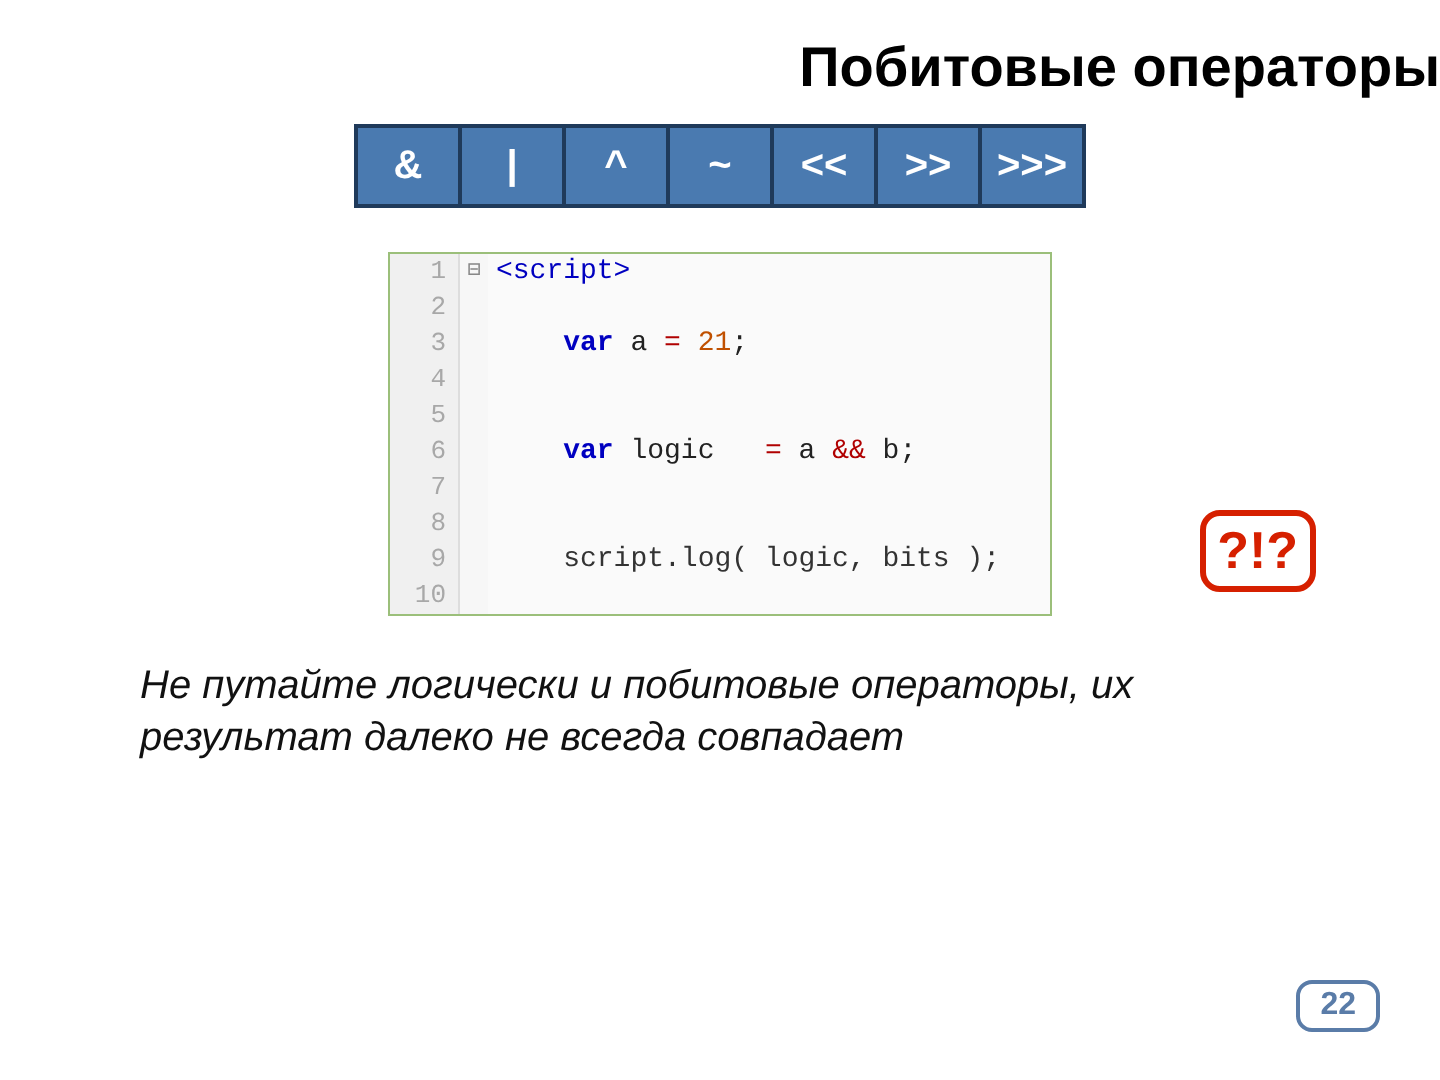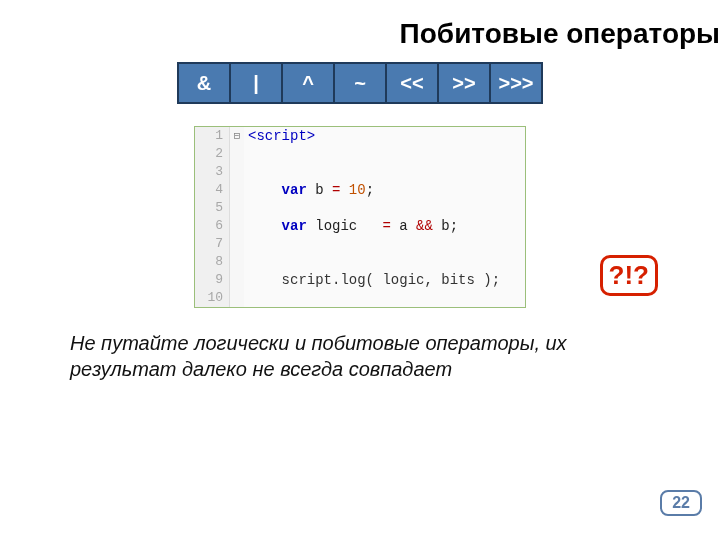--- a/index.html
+++ b/index.html
@@ -90,21 +90,21 @@
   }
   .note {
     margin: 22px 70px 0 70px;
     font-size: 20px;
     font-style: italic;
     color: #111;
     line-height: 1.3;
   }
   .page-num {
     position: absolute;
-    right: 18px;
+    right: 30px;
     bottom: 24px;
     border: 2px solid #5a7ca8;
     border-radius: 8px;
     padding: 2px 10px;
     font-size: 16px;
     font-weight: bold;
     color: #5a7ca8;
   }
 </style>
 </head>
@@ -133,25 +133,25 @@
       <div class="code"><span class="tag">&lt;script&gt;</span></div>
     </div>
     <div class="code-line">
       <div class="gutter">2</div>
       <div class="fold"></div>
       <div class="code"> </div>
     </div>
     <div class="code-line">
       <div class="gutter">3</div>
       <div class="fold"></div>
+      <div class="code"><span>    </span><span class="kw">var</span><span> a </span><span class="op">=</span><span> </span><span class="num">21</span><span>;</span></div>
     </div>
     <div class="code-line">
       <div class="gutter">4</div>
       <div class="fold"></div>
-      <div class="code"><span>    </span><span class="kw">var</span><span> b </span><span class="op">=</span><span> </span><span class="num">10</span><span>;</span></div>
     </div>
     <div class="code-line">
       <div class="gutter">5</div>
       <div class="fold"></div>
       <div class="code"> </div>
     </div>
     <div class="code-line">
       <div class="gutter">6</div>
       <div class="fold"></div>
       <div class="code"><span>    </span><span class="kw">var</span><span> logic   </span><span class="op">=</span><span> a </span><span class="op">&amp;&amp;</span><span> b;</span></div>

